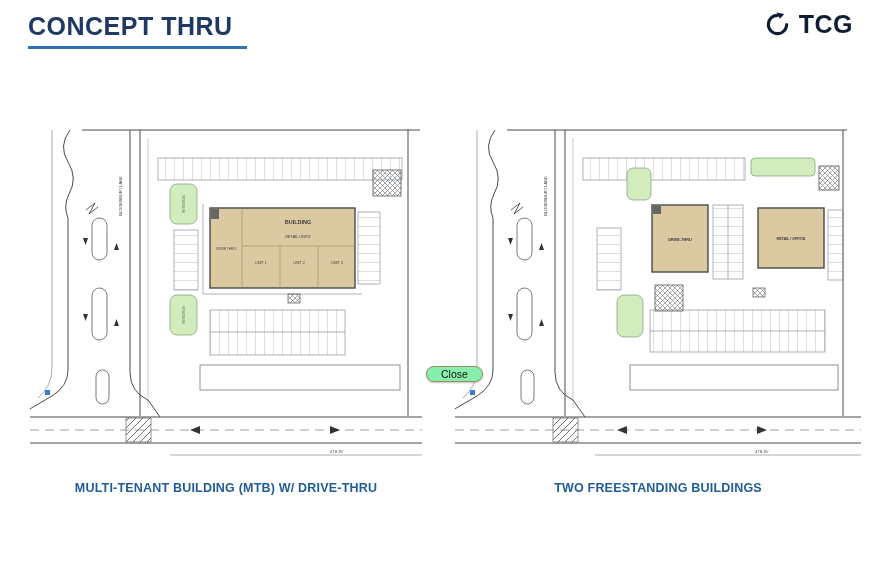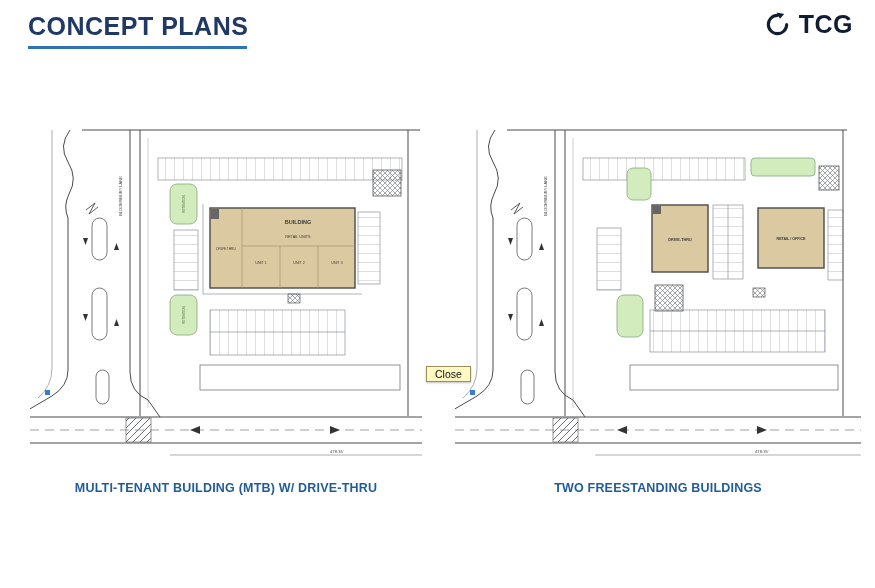--- a/index.html
+++ b/index.html
@@ -12,30 +12,30 @@
   .logo-icon{width:27px;height:27px;}
   .logo-text{font-size:25px;font-weight:800;color:#101d33;letter-spacing:.5px;}
   .plan{position:absolute;top:118px;}
   .plan-left{left:30px;width:392px;height:350px;}
   .plan-right{left:455px;width:406px;height:350px;}
   .caption{position:absolute;top:481px;font-size:12.5px;font-weight:700;color:#1f5c99;
            text-align:center;letter-spacing:.2px;}
   .caption-left{left:30px;width:392px;}
   .caption-right{left:455px;width:406px;}
   .close-btn{position:absolute;left:426px;top:366px;font-family:"Liberation Sans",sans-serif;
-             font-size:10.5px;color:#111;background:#fef9c3;border:1px solid #97905c;
-             border-radius:0;padding:1px 8px;box-shadow:0 1px 2px rgba(0,0,0,.25);cursor:pointer;}
+             font-size:10.5px;color:#111;background:#86efac;border:1px solid #97905c;
+             border-radius:8px;padding:1px 14px;box-shadow:0 1px 2px rgba(0,0,0,.25);cursor:pointer;}
   svg text{font-family:"Liberation Sans",sans-serif;}
 </style>
 </head>
 <body>
 
 <div class="stage">
 
-  <h1 class="title">CONCEPT PLANS</h1>
+  <h1 class="title">CONCEPT THRU</h1>
   <div class="title-rule"></div>
 
   <div class="logo">
     <svg class="logo-icon" viewBox="0 0 28 28">
       <path d="M14 4.5 a9.5 9.5 0 1 0 9.5 9.5" fill="none" stroke="#101d33" stroke-width="3.2" stroke-linecap="round"></path>
       <path d="M13 1.5 l8 1.5 -4.5 5 z" fill="#101d33"></path>
     </svg>
     <span class="logo-text">TCG</span>
   </div>
 

